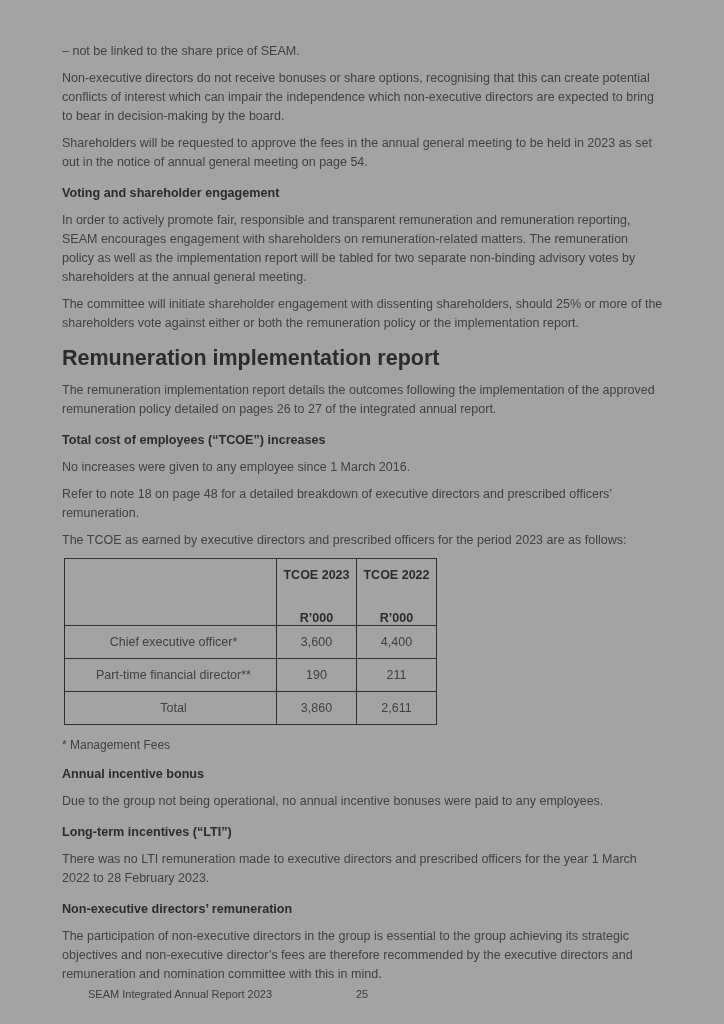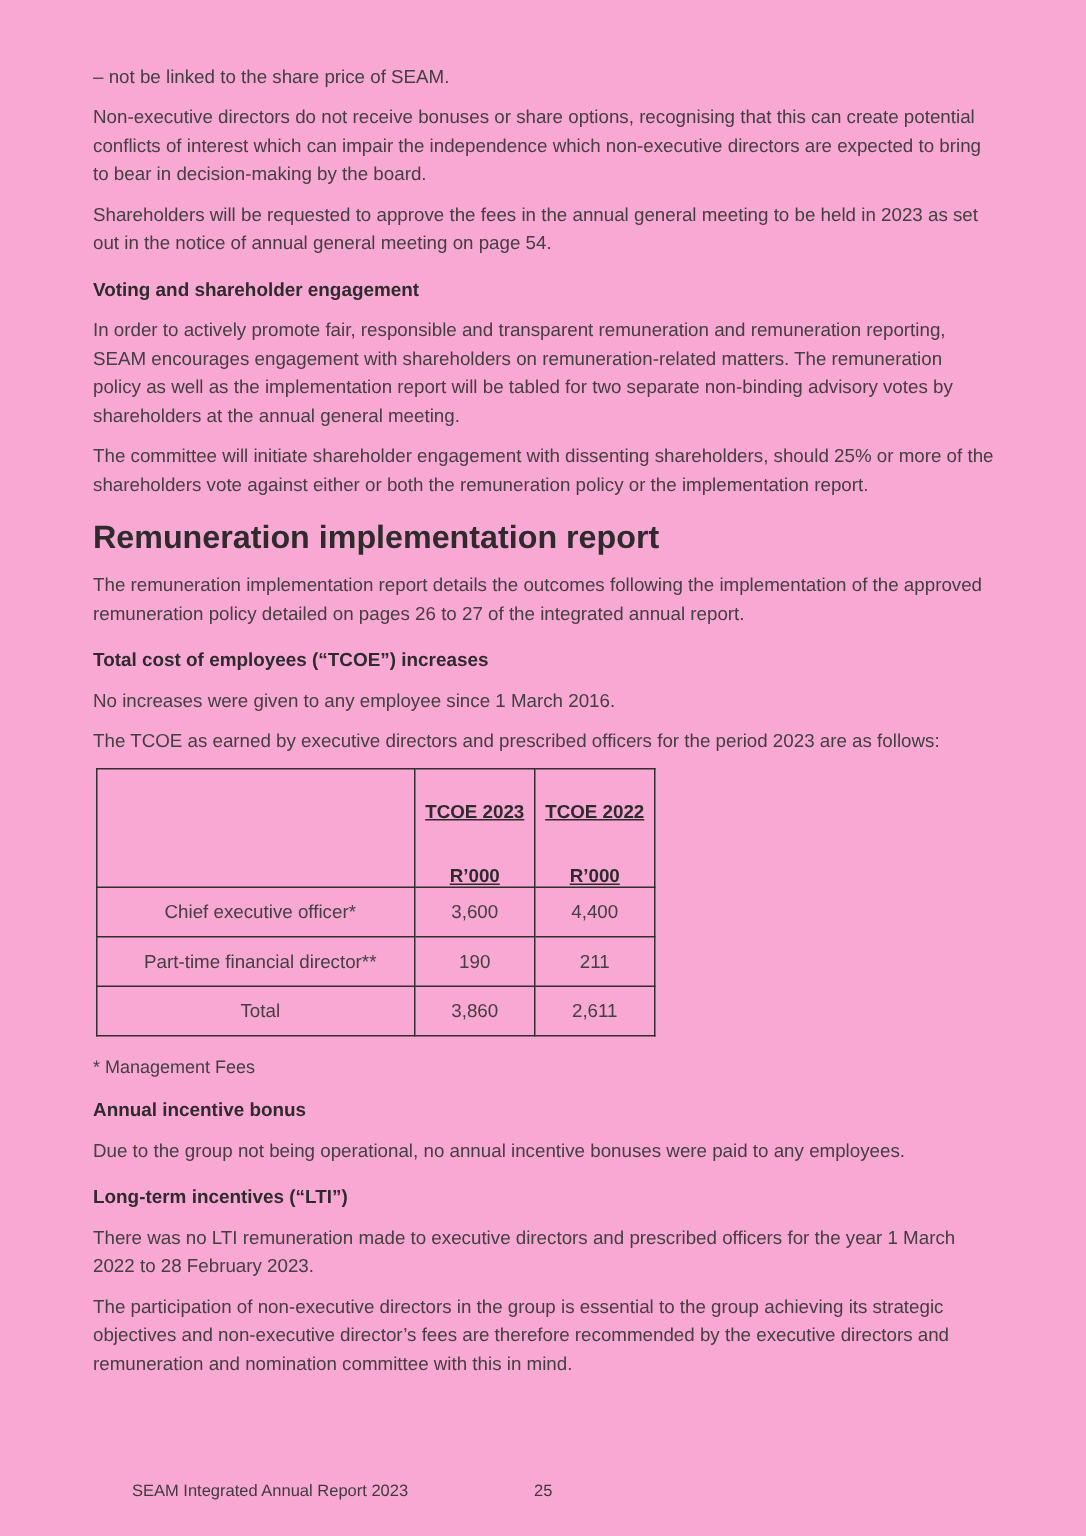--- a/index.html
+++ b/index.html
@@ -2,21 +2,21 @@
 <html><head>
 <meta charset="utf-8">
 <style>
   * { box-sizing: border-box; margin: 0; padding: 0; }
   html, body { background: #e8e8e8; }
   .page {
     position: relative;
     width: 724px;
     height: 1024px;
     margin: 0 auto;
-    background: #f9a8d4;
+    background: #a3a3a3;
     font-family: "Liberation Sans", "DejaVu Sans", sans-serif;
     color: #3c3c3c;
     overflow: hidden;
   }
   .content {
     position: absolute;
     left: 62px;
     top: 42px;
     width: 601px;
   }
@@ -48,25 +48,24 @@
   table.tcoe th, table.tcoe td {
     border: 1.6px solid #2f2f2f;
     font-size: 12.5px;
     color: #414141;
   }
   table.tcoe .col-label { width: 212px; }
   table.tcoe .col-val   { width: 80px; }
   table.tcoe thead th {
     height: 63px;
     vertical-align: top;
-    padding-top: 21px;
+    padding-top: 9px;
     font-weight: bold;
     color: #2c2c2c;
     text-align: center;
-    text-decoration: underline;
   }
   table.tcoe thead th .hline { display: block; line-height: 14px; }
   table.tcoe thead th .hline + .hline { margin-top: 29px; }
   table.tcoe tbody td { height: 33px; vertical-align: middle; }
   table.tcoe tbody td.label { text-align: center; padding-left: 6px; }
   table.tcoe tbody td.val   { text-align: center; }
   .footnote {
     font-size: 12px;
     line-height: 14.5px;
     margin: 0;
@@ -102,20 +101,21 @@
     <p class="para">The committee will initiate shareholder engagement with dissenting shareholders, should 25% or more of the shareholders vote against either or both the remuneration policy or the implementation report.</p>
 
     <h1 class="h1">Remuneration implementation report</h1>
 
     <p class="para">The remuneration implementation report details the outcomes following the implementation of the approved remuneration policy detailed on pages 26 to 27 of the integrated annual report.</p>
 
     <h3 class="subhead">Total cost of employees (“TCOE”) increases</h3>
 
     <p class="para">No increases were given to any employee since 1 March 2016.</p>
 
+    <p class="para">Refer to note 18 on page 48 for a detailed breakdown of executive directors and prescribed officers’ remuneration.</p>
 
     <p class="para">The TCOE as earned by executive directors and prescribed officers for the period 2023 are as follows:</p>
 
     <table class="tcoe">
       <thead>
         <tr>
           <th class="col-label"></th>
           <th class="col-val">
             <span class="hline">TCOE 2023</span>
             <span class="hline">R’000</span>
@@ -150,20 +150,21 @@
     </div>
 
     <h3 class="subhead">Annual incentive bonus</h3>
 
     <p class="para">Due to the group not being operational, no annual incentive bonuses were paid to any employees.</p>
 
     <h3 class="subhead">Long-term incentives (“LTI”)</h3>
 
     <p class="para">There was no LTI remuneration made to executive directors and prescribed officers for the year 1 March 2022 to 28 February 2023.</p>
 
+    <h3 class="subhead">Non-executive directors’ remuneration</h3>
 
     <p class="para">The participation of non-executive directors in the group is essential to the group achieving its strategic objectives and non-executive director’s fees are therefore recommended by the executive directors and remuneration and nomination committee with this in mind.</p>
 
   </div>
 
   <span class="footer-left">SEAM Integrated Annual Report 2023</span>
   <span class="footer-page">25</span>
 </div>
 
 </body></html>

